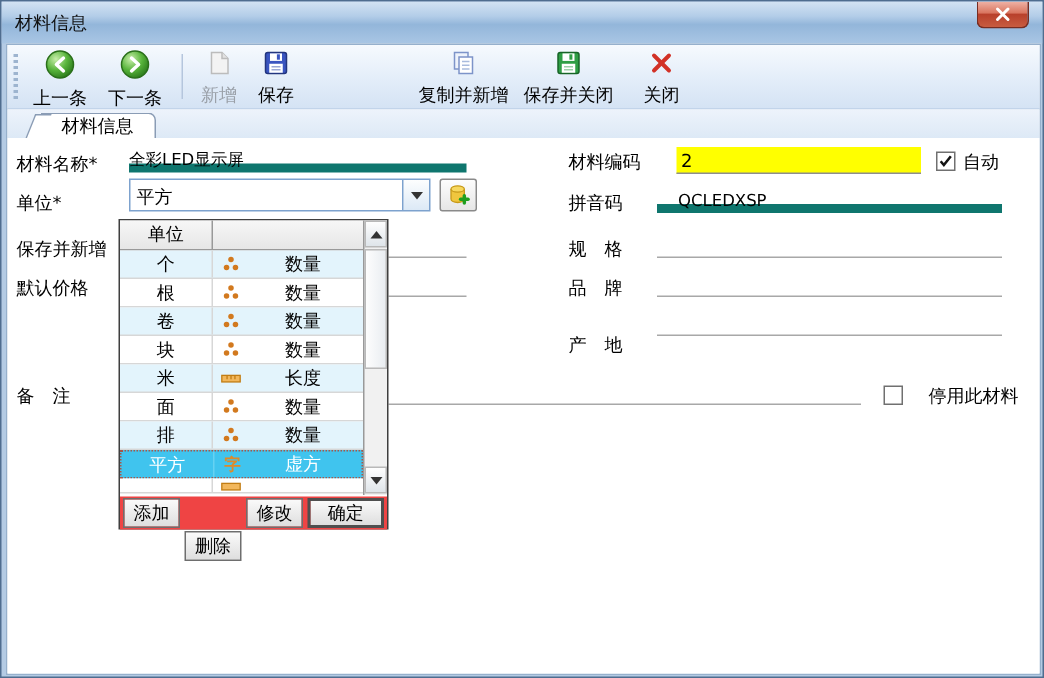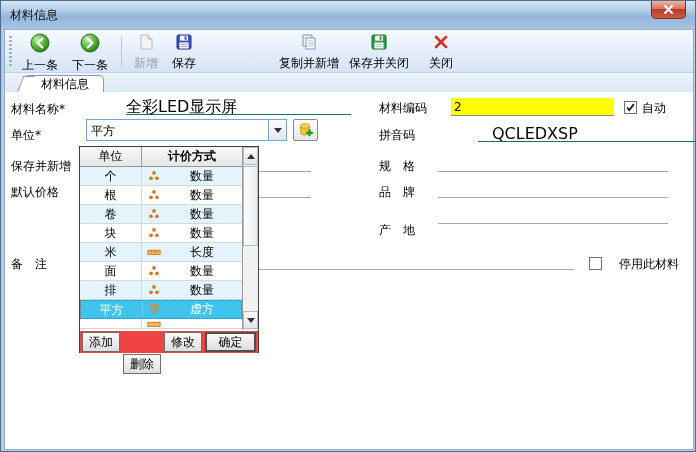--- a/index.html
+++ b/index.html
@@ -33,22 +33,22 @@
   .tab{position:absolute;left:22px;top:2px;width:76px;height:17px;background:#fff;
     border:1px solid #8a9cb5;border-bottom:none;border-left:none;border-radius:0 5px 0 0;
     text-align:center;font-size:12px;line-height:17px;cursor:pointer;}
   .tab::before{content:'';position:absolute;left:-7px;top:0px;width:10px;height:16px;
     background:#fff;border-left:1px solid #8a9cb5;border-top:1px solid #8a9cb5;
     transform:skewX(-22deg);}
   .tab span{position:relative;z-index:2;}
   
   .formarea{position:absolute;left:0;top:62px;width:688px;height:357px;background:#fff;}
   .fl{position:absolute;font-size:12px;color:#000;white-space:pre;line-height:14px;}
-  .finput{position:absolute;font-size:16px;color:#000;height:17px;line-height:17px;
-    border-bottom:1px solid #0f766e;box-sizing:border-box;white-space:nowrap;margin-left:40px;}
+  .finput{position:absolute;font-size:11px;color:#000;height:17px;line-height:17px;
+    border-bottom:6px solid #0f766e;box-sizing:border-box;white-space:nowrap;}
   .yellow-input{position:absolute;background:#ffff00;height:18px;line-height:18px;
     font-size:12px;padding-left:3px;border-bottom:1px solid #8e8e8e;box-sizing:border-box;}
   .cb{position:absolute;width:13px;height:13px;background:#fff;border:1px solid #707070;
     box-sizing:border-box;display:flex;align-items:center;justify-content:center;cursor:pointer;}
   .combo{position:absolute;left:81px;top:27px;width:201px;height:22px;background:#fff;
     border:1px solid #7da2ce;box-sizing:border-box;cursor:pointer;}
   .combo .cval{position:absolute;left:4px;top:3px;font-size:12px;}
   .combo .dd{position:absolute;right:0;top:0;width:17px;height:20px;
     background:linear-gradient(180deg,#fdfefe,#dce9f6);border-left:1px solid #7da2ce;
     display:flex;align-items:center;justify-content:center;}
@@ -57,21 +57,21 @@
   .tri-up{width:0;height:0;border-left:4px solid transparent;border-right:4px solid transparent;
     border-bottom:5px solid #333;}
   .addbtn{position:absolute;left:288px;top:27px;width:25px;height:22px;
     background:linear-gradient(180deg,#fdfdfd,#e6e6e6);border:1px solid #8a8a8a;
     border-radius:2px;box-sizing:border-box;display:flex;align-items:center;justify-content:center;cursor:pointer;}
   
   .popup{position:absolute;left:74px;top:54px;width:180px;height:207px;background:#fff;
     border:1px solid #3f3f3f;box-sizing:border-box;z-index:5;}
   .lheader{position:absolute;left:0;top:0;width:162px;height:20px;
     background:linear-gradient(180deg,#f7f7f7,#e6e6e6);border-bottom:1px solid #999;
-    display:flex;font-size:12px;box-sizing:border-box;}
+    display:flex;font-size:12px;box-sizing:border-box;flex-direction:column;}
   .lheader .h1{width:62px;text-align:center;line-height:19px;border-right:1px solid #999;box-sizing:border-box;}
   .lheader .h2{width:100px;text-align:center;line-height:19px;font-weight:bold;}
   .lrow{position:absolute;left:0;width:162px;height:19px;display:flex;align-items:center;
     font-size:12px;border-bottom:1px solid #d7d7d7;box-sizing:border-box;cursor:pointer;background:#fff;}
   .lrow .c-unit{width:62px;text-align:center;border-right:1px solid #d7d7d7;box-sizing:border-box;
     height:100%;line-height:18px;}
   .lrow .c-ic{width:16px;margin-left:4px;display:flex;align-items:center;justify-content:center;}
   .lrow .c-meth{flex:1;text-align:center;}
   .lrow.azure{background:#e3f4fc;}
   .lrow.sel{background:#40c4ee;color:#fff;border:1px dotted #a5584a;}

